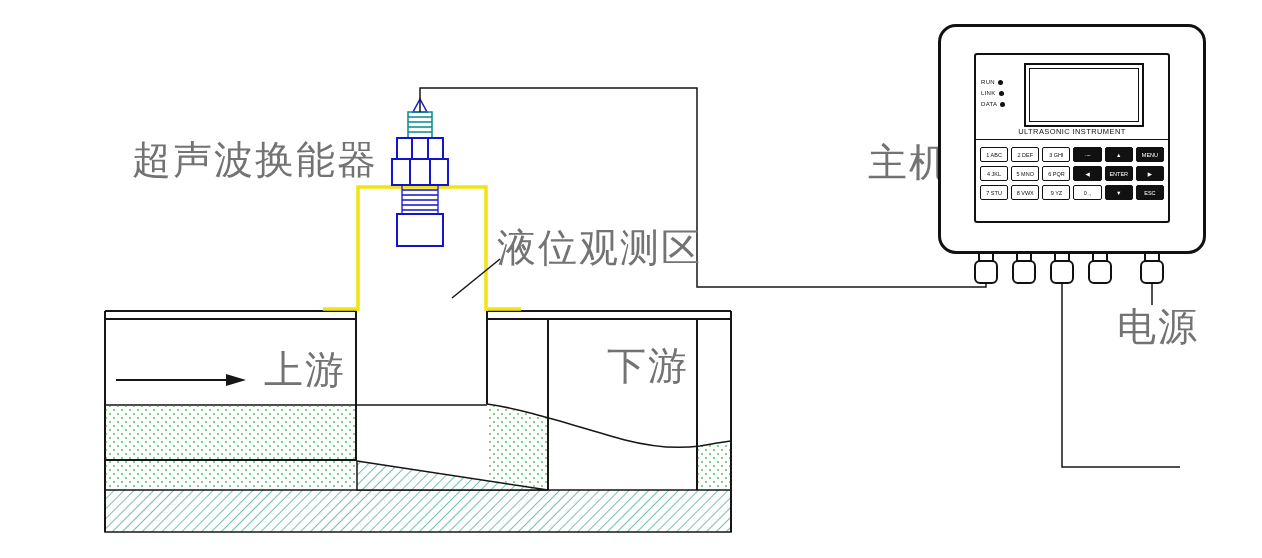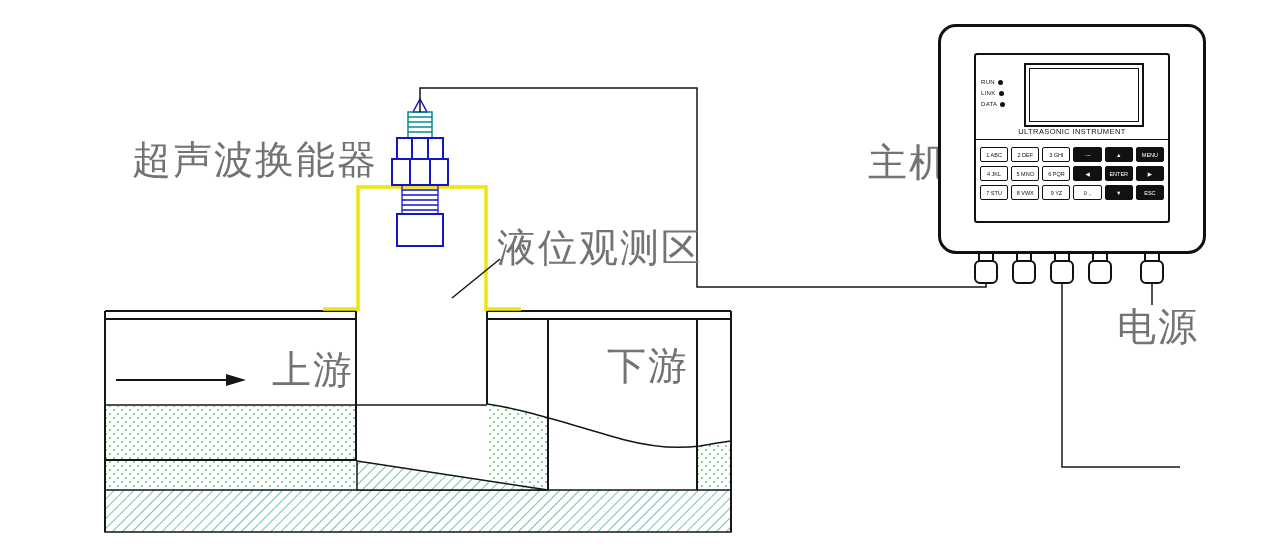--- a/index.html
+++ b/index.html
@@ -145,21 +145,21 @@
 
     <g stroke="#161616">
       <path d="M116,380 H230" stroke-width="2" fill="none"></path>
       <polygon points="246,380 226,374 226,386" fill="#161616" stroke="none"></polygon>
       <path d="M452,298 L500,259" stroke-width="1.5" fill="none"></path>
     </g>
   </svg>
 
   <div class="label" style="left:132px;top:140px">超声波换能器</div>
   <div class="label" style="left:497px;top:228px">液位观测区</div>
-  <div class="label" style="left:272px;top:350px">上游</div>
+  <div class="label" style="left:264px;top:350px">上游</div>
   <div class="label" style="left:607px;top:346px">下游</div>
   <div class="label" style="left:868px;top:143px">主机</div>
   <div class="label" style="left:1117px;top:307px">电源</div>
 
   <div class="instrument">
     <div class="panel">
       <div class="led-block">
         <div class="led-row">
           <span class="led-label">RUN</span>
           <span class="led-dot"></span>

